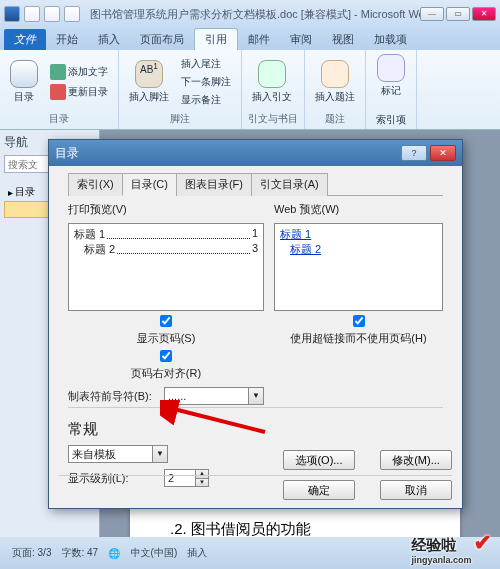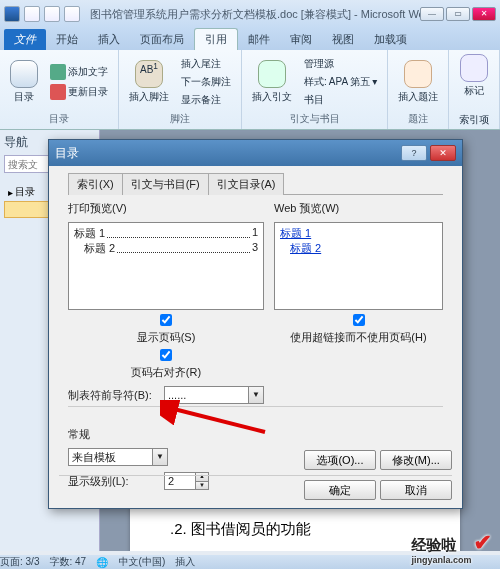--- a/index.html
+++ b/index.html
@@ -36,21 +36,21 @@
 .searchbox { width:92px; height:18px; border:1px solid #aac; background:#fff; font-size:10px; padding:1px 3px; color:#888; }
 .navlist { margin-top:10px; font-size:10px; }
 .navitem { padding:2px 4px; cursor:pointer; display:flex; align-items:center; gap:2px; }
 .navitem.sel { background:#fbe39b; border:1px solid #e0b050; }
 
 
 .docarea { position:absolute; left:100px; right:0; top:130px; bottom:18px; background:#8a99ad; overflow:hidden; }
 .page { position:absolute; left:30px; top:360px; width:330px; height:160px; background:#fff; box-shadow:0 1px 4px rgba(0,0,0,.3); padding:30px 40px; font-size:15px; font-family:SimSun,serif; }
 
 
-.status { position:absolute; bottom:0; left:0; right:0; height:14px; background:linear-gradient(#d2e2f3,#bcd2ea); display:flex; align-items:center; font-size:10px; color:#345; padding:0 0; gap:10px; }
+.status { position:absolute; bottom:0; left:0; right:0; height:32px; background:linear-gradient(#d2e2f3,#bcd2ea); display:flex; align-items:center; font-size:10px; color:#345; padding:0 12px; gap:10px; }
 
 
 .dlg { position:absolute; left:48px; top:139px; width:415px; height:370px; background:#f0f0f0; border:1px solid #3a5a7a; box-shadow:2px 3px 10px rgba(0,0,0,.4); font-size:11px; color:#222; }
 .dlg-title { height:26px; background:linear-gradient(#5b92c8,#3e73a8); display:flex; align-items:center; padding:0 6px; color:#fff; font-size:12px; }
 .dlg-title span { flex:1; }
 .dlg-title .dbtn { width:26px; height:16px; background:linear-gradient(#dcebfa,#b8d2ec); border:1px solid #5a84ae; border-radius:2px; margin-left:3px; font-size:9px; color:#345; text-align:center; line-height:14px; cursor:pointer; }
 .dlg-title .dbtn.close { background:linear-gradient(#e77,#c33); color:#fff; border-color:#933; }
 .dlg-body { padding:6px 19px; }
 .dlg-tabs { display:flex; border-bottom:1px solid #aaa; font-size:11px; }
 .dtab { padding:3px 8px; border:1px solid #aaa; border-bottom:none; background:#e8e8e8; margin-right:-1px; cursor:pointer; position:relative; top:1px; }
@@ -64,24 +64,24 @@
 .weblink { color:#0033cc; text-decoration:underline; cursor:pointer; display:block; }
 .chk { display:flex; align-items:center; gap:4px; margin-top:4px; font-size:11px;flex-direction:column; }
 .chk input { width:12px; height:12px; }
 .field { display:flex; align-items:center; gap:6px; margin-top:6px; font-size:11px; }
 .field label { width:90px; }
 .combo { border:1px solid #888; background:#fff; height:18px; padding:0 3px; display:flex; align-items:center; font-size:11px; position:relative; }
 .combo .arrow { position:absolute; right:0; top:0; bottom:0; width:15px; border-left:1px solid #888; background:linear-gradient(#f5f5f5,#ddd); text-align:center; font-size:8px; line-height:16px; }
 .spin { width:45px; height:18px; border:1px solid #888; background:#fff; display:flex; align-items:center; padding:0 3px; position:relative; }
 .spin .sp { position:absolute; right:0; top:0; bottom:0; width:13px; border-left:1px solid #888; display:flex; flex-direction:column; }
 .spin .sp div { flex:1; background:linear-gradient(#f5f5f5,#ddd); font-size:6px; text-align:center; line-height:7px; border-bottom:1px solid #888; }
-.fieldset-lbl { margin-top:20px; font-size:11px; }
+.fieldset-lbl { margin-top:12px; font-size:15px; }
 .hr { border-top:1px solid #ccc; margin:2px 0 4px; }
 .dlg-btns { position:absolute; right:10px; font-size:11px; }
-.btn { width:72px; height:20px; border:1px solid #888; background:linear-gradient(#fefefe,#e0e0e0); border-radius:2px; font-size:11px; cursor:pointer; margin-left:1px; }
+.btn { width:72px; height:20px; border:1px solid #888; background:linear-gradient(#fefefe,#e0e0e0); border-radius:2px; font-size:11px; cursor:pointer; margin-left:22px; }
 
 
 .arrow-ann { position:absolute; pointer-events:none; }
 
 
 .watermark { position:absolute; right:8px; bottom:4px; font-size:15px; font-weight:bold; color:#222; text-shadow:0 0 3px #fff,0 0 3px #fff; display:flex; align-items:baseline; gap:2px; }
 .watermark .chk-mark { color:#d22; font-size:22px; }
 .watermark .sub { font-size:9px; color:#333; display:block; text-align:right; letter-spacing:0; }
 </style>
 </head>
@@ -155,29 +155,20 @@
     </div>
     <div class="lbl">脚注</div>
   </div>
 
   <div class="rgroup">
     <div class="row">
       <button class="rbtn big">
         <span class="ico32" style="background:#dfe;border:1px solid #8a8"></span>
         <span>插入引文</span>
       </button>
-      <div>
-        <button class="rbtn">
-            <span>管理源</span>
-          </button>
-        <div class="rbtn"><span>样式:</span> <span>APA 第五</span> ▾</div>
-        <button class="rbtn">
-            <span>书目</span>
-          </button>
-      </div>
     </div>
     <div class="lbl">引文与书目</div>
   </div>
 
   <div class="rgroup">
     <div class="row">
       <button class="rbtn big">
         <span class="ico32" style="background:#fed;border:1px solid #ca8"></span>
         <span>插入题注</span>
       </button>
@@ -224,21 +215,22 @@
 
 <div class="dlg">
   <div class="dlg-title">
     <span>目录</span>
     <div class="dbtn">?</div>
     <div class="dbtn close">✕</div>
   </div>
   <div class="dlg-body">
     <div class="dlg-tabs">
       <div class="dtab">索引(X)</div>
-      <div class="dtab">引文与书目(F)</div>
+      <div class="dtab active">目录(C)</div>
+      <div class="dtab">图表目录(F)</div>
       <div class="dtab">引文目录(A)</div>
     </div>
 
     <div class="cols">
       <div class="col">
         <div class="hd">打印预览(V)</div>
         <div class="listbox">
           <div class="ln">
               <span>标题 1</span>
               <span class="dots"></span>

